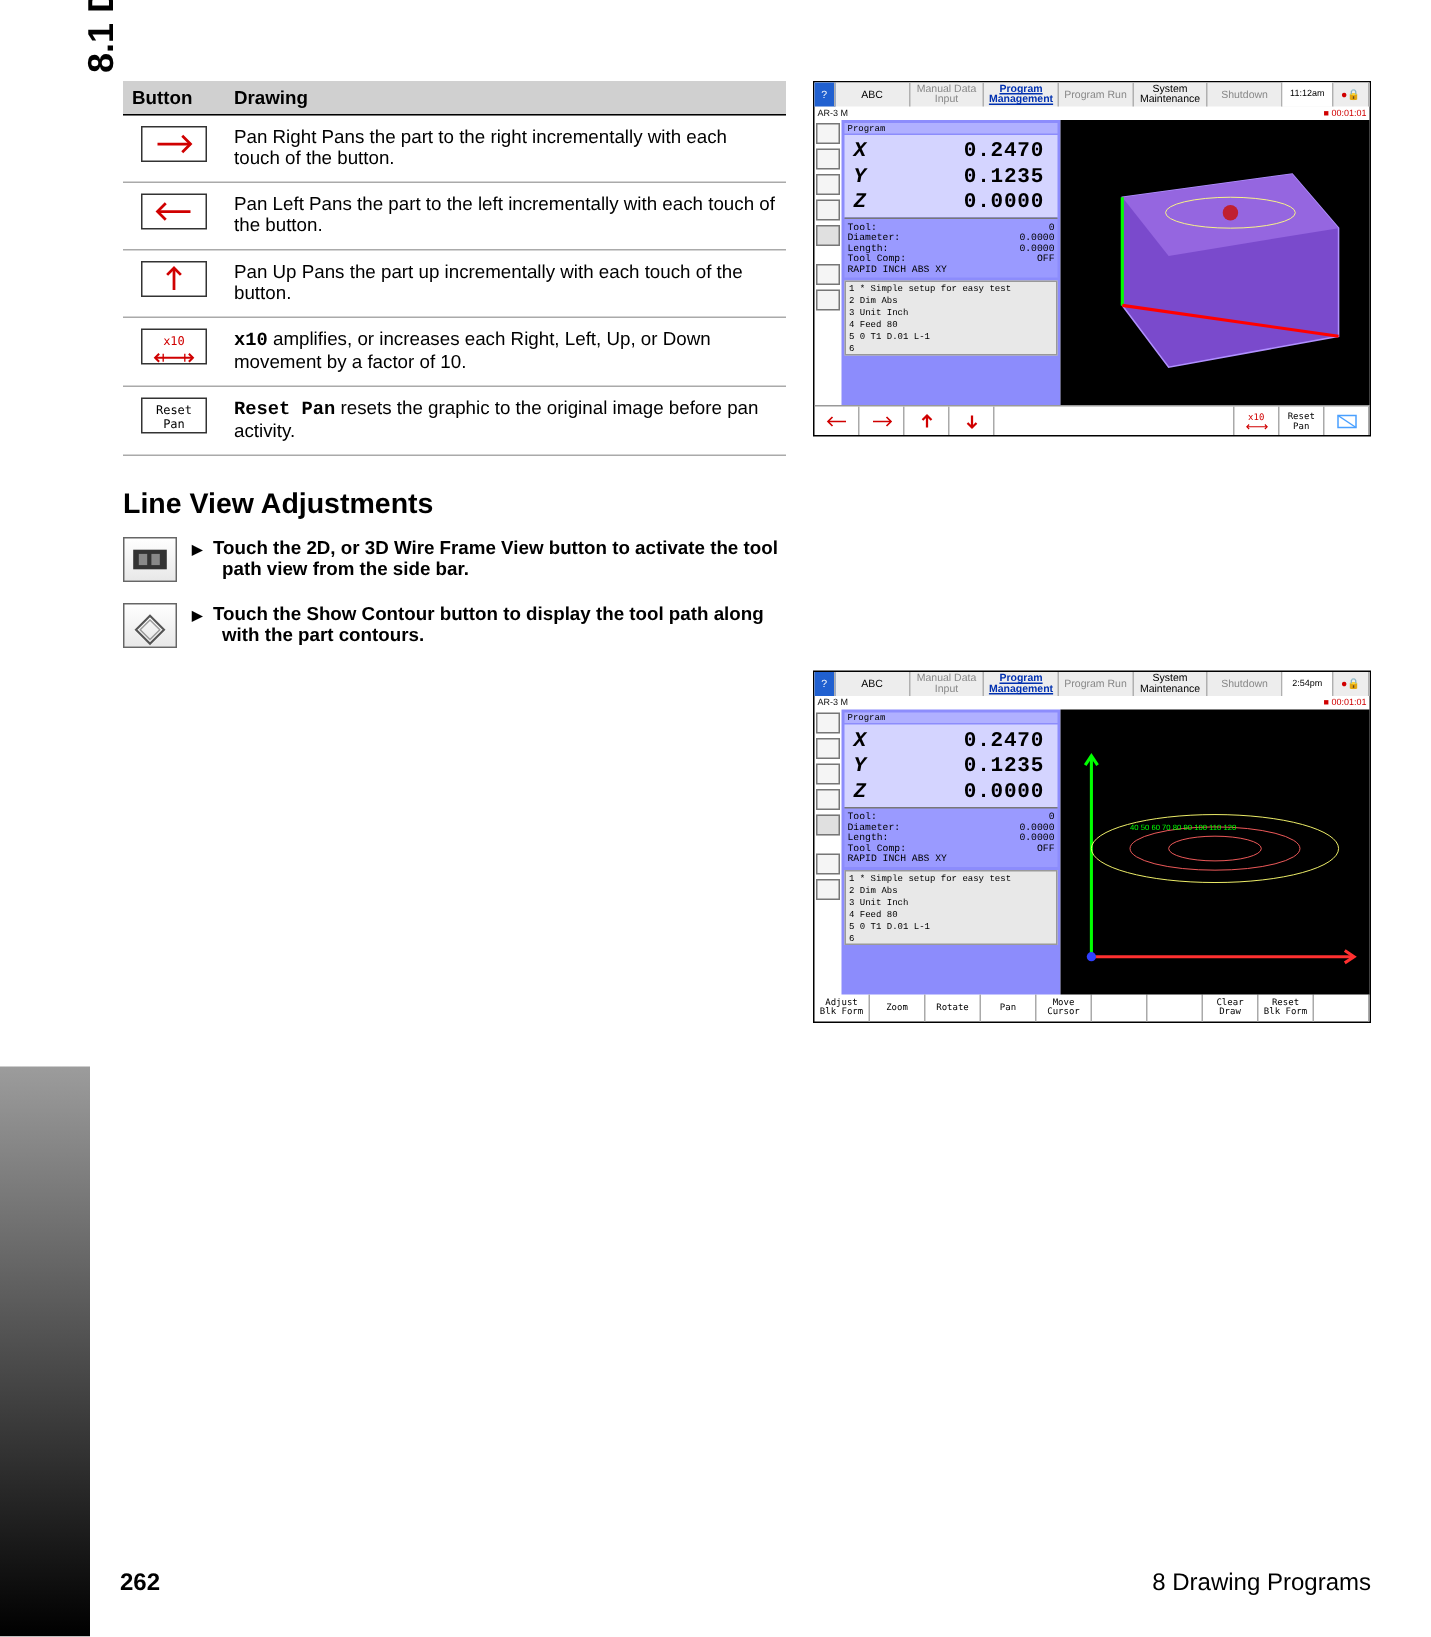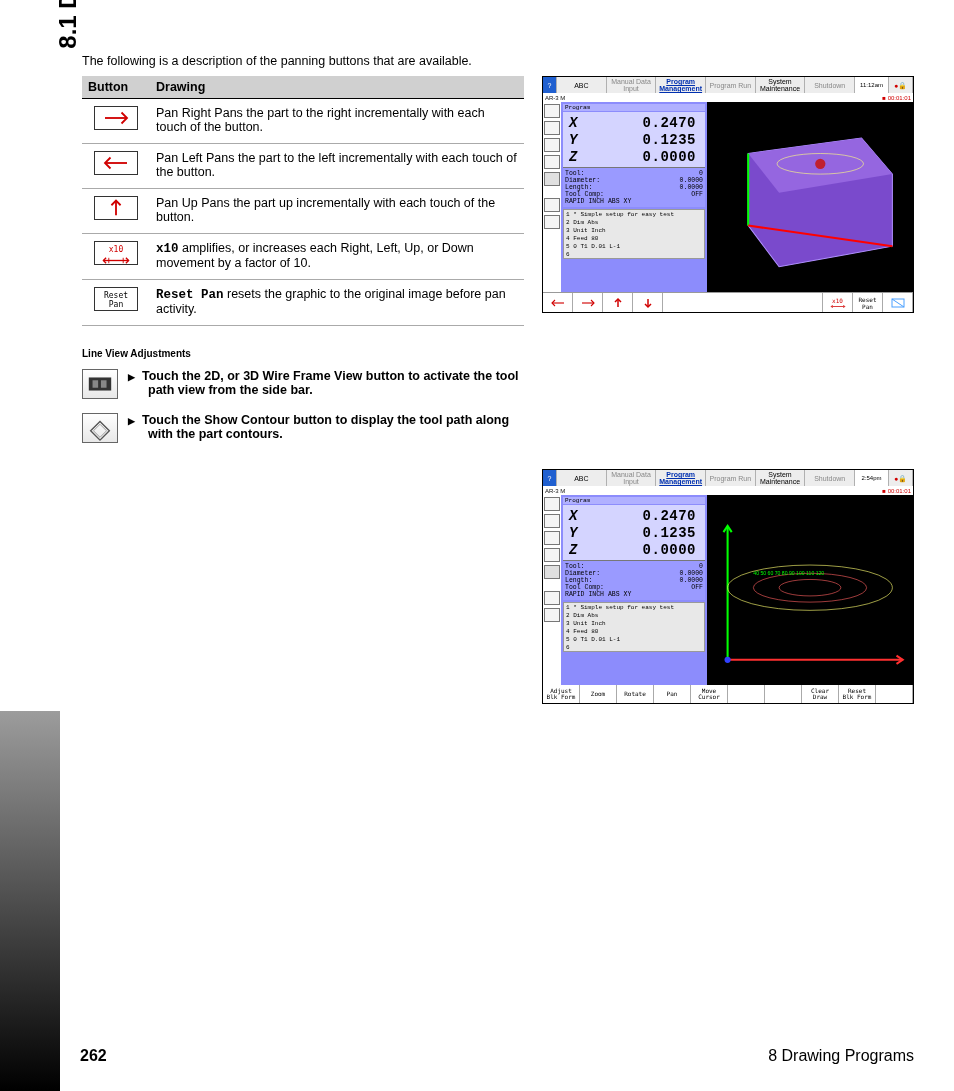--- a/index.html
+++ b/index.html
@@ -11,21 +11,21 @@
   .leftcol { width: 442px; }
   .rightcol { width: 372px; }
   table.btable { width: 100%; border-collapse: collapse; font-size: 12.5px; }
   table.btable thead th { background: #d0d0d0; text-align: left; padding: 4px 6px; font-weight: bold; border-bottom: 1px solid #000; }
   table.btable td { vertical-align: top; padding: 7px 6px 9px 6px; border-bottom: 1px solid #aaa; }
   table.btable td.iconcell { width: 68px; text-align: center; }
   .btnbox { display: inline-block; width: 44px; height: 24px; border: 1px solid #333; background: #fff; position: relative; vertical-align: middle; }
   .btnbox svg { width: 100%; height: 100%; }
   .btnlabel { font-size: 8px; line-height: 9px; text-align: center; padding-top: 3px; font-family: monospace; }
   .x10 { color: #d00000; }
-  h3.sub { font-size: 10px; font-weight: bold; margin: 22px 0 10px 0; }
+  h3.sub { font-size: 19px; font-weight: bold; margin: 22px 0 10px 0; }
   .lva-row { display: flex; gap: 20px; align-items: flex-start; margin-bottom: 12px; font-weight: bold; }
   .lva-icon { width: 36px; text-align: center; }
   .lva-iconbox { display: inline-block; width: 36px; height: 30px; border: 1px solid #666; background: linear-gradient(#fff,#e8e8e8); }
   .lva-iconbox svg { width: 100%; height: 100%; }
   .lva-text { flex: 1; text-indent: -10px; padding-left: 10px; }
   .tri { display: inline-block; font-size: 9px; margin-right: 4px; }
   .shot { width: 372px; border: 1px solid #000; background: #fff; margin-bottom: 6px; }
   .shot .topbar { display: flex; height: 16px; background: #ededed; font-size: 7px; align-items: stretch; }
   .tab { flex: 1; border-right: 1px solid #b0b0b0; display:flex; align-items:center; justify-content:center; text-align:center; line-height:7px; }
   .tab.gray { color:#888; }
@@ -63,21 +63,20 @@
   .sidegrad { position:absolute; left:0; bottom:0; width:60px; height:380px; background:linear-gradient(#9c9c9c,#000); z-index:-1;}
   .strong { font-weight:bold; font-family:"Courier New",monospace; }
 </style>
 </head>
 <body>
 
 <div class="page">
   <div class="sidegrad"></div>
   <div class="side-label">8.1 Draw</div>
 
-  <p class="intro">The following is a description of the panning buttons that are available.</p>
 
   <div class="twocol">
     <div class="leftcol">
       <table class="btable">
         <thead>
           <tr>
             <th>Button</th>
             <th>Drawing</th>
           </tr>
         </thead>

